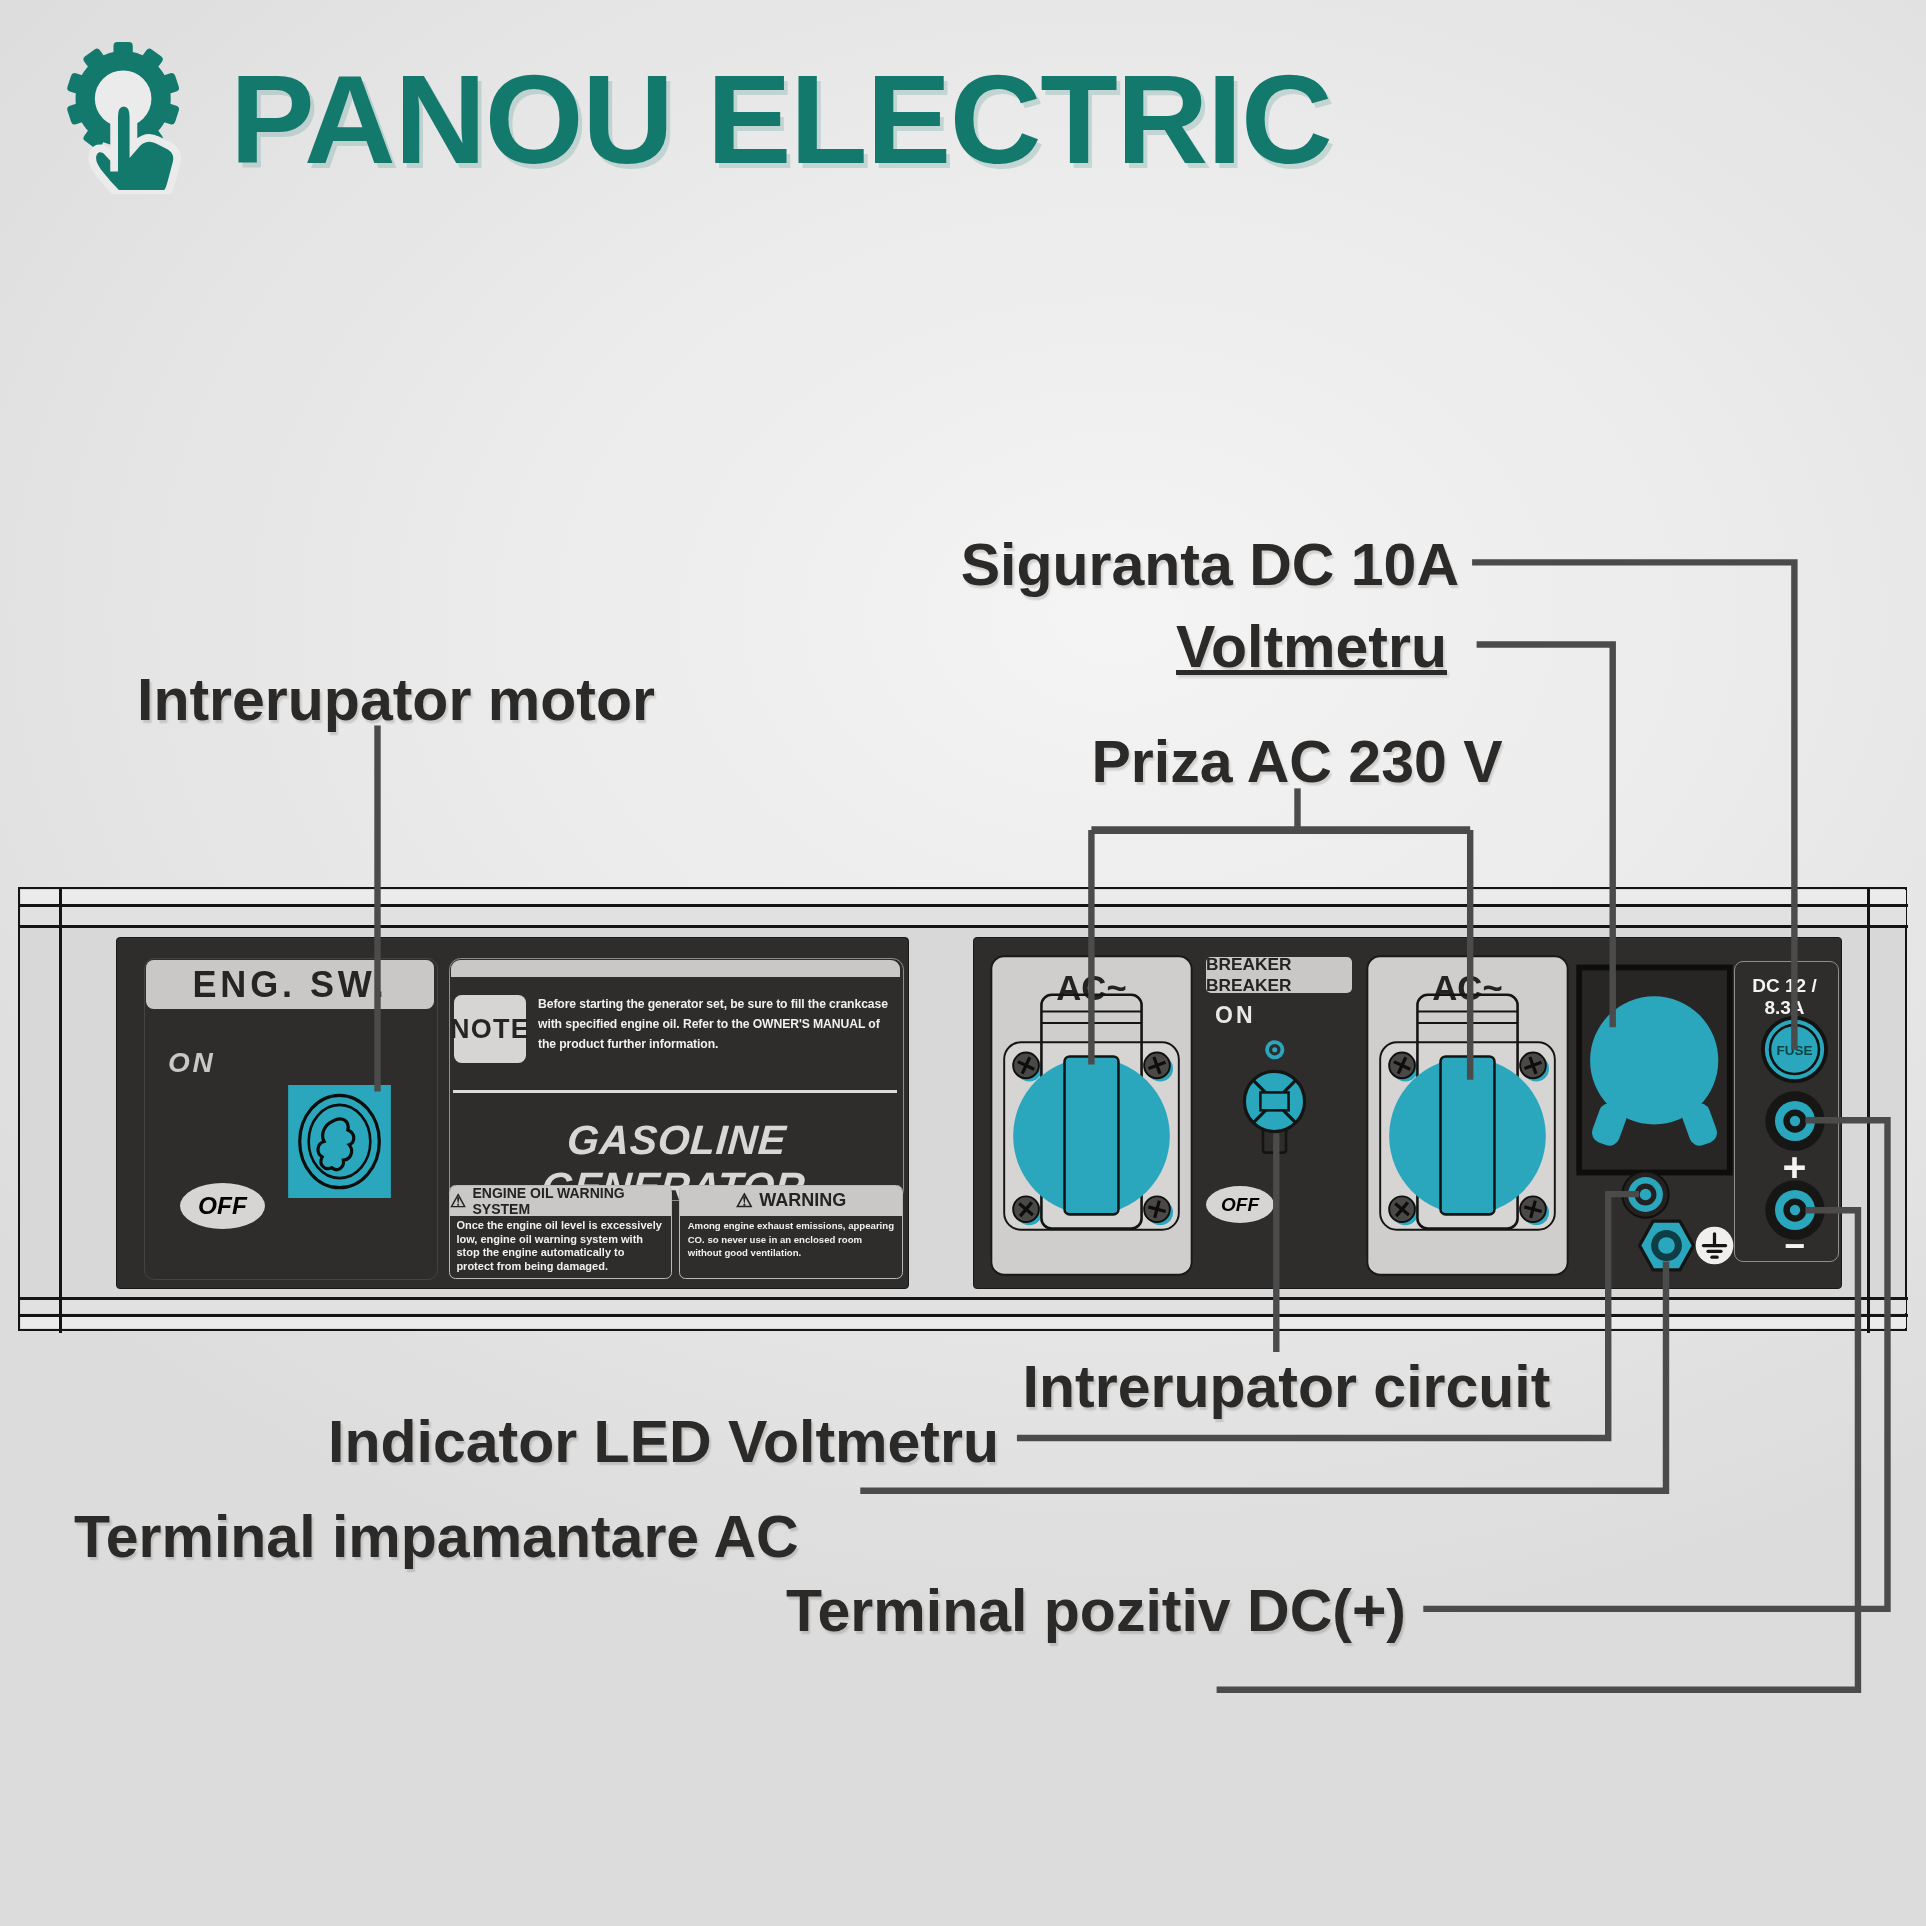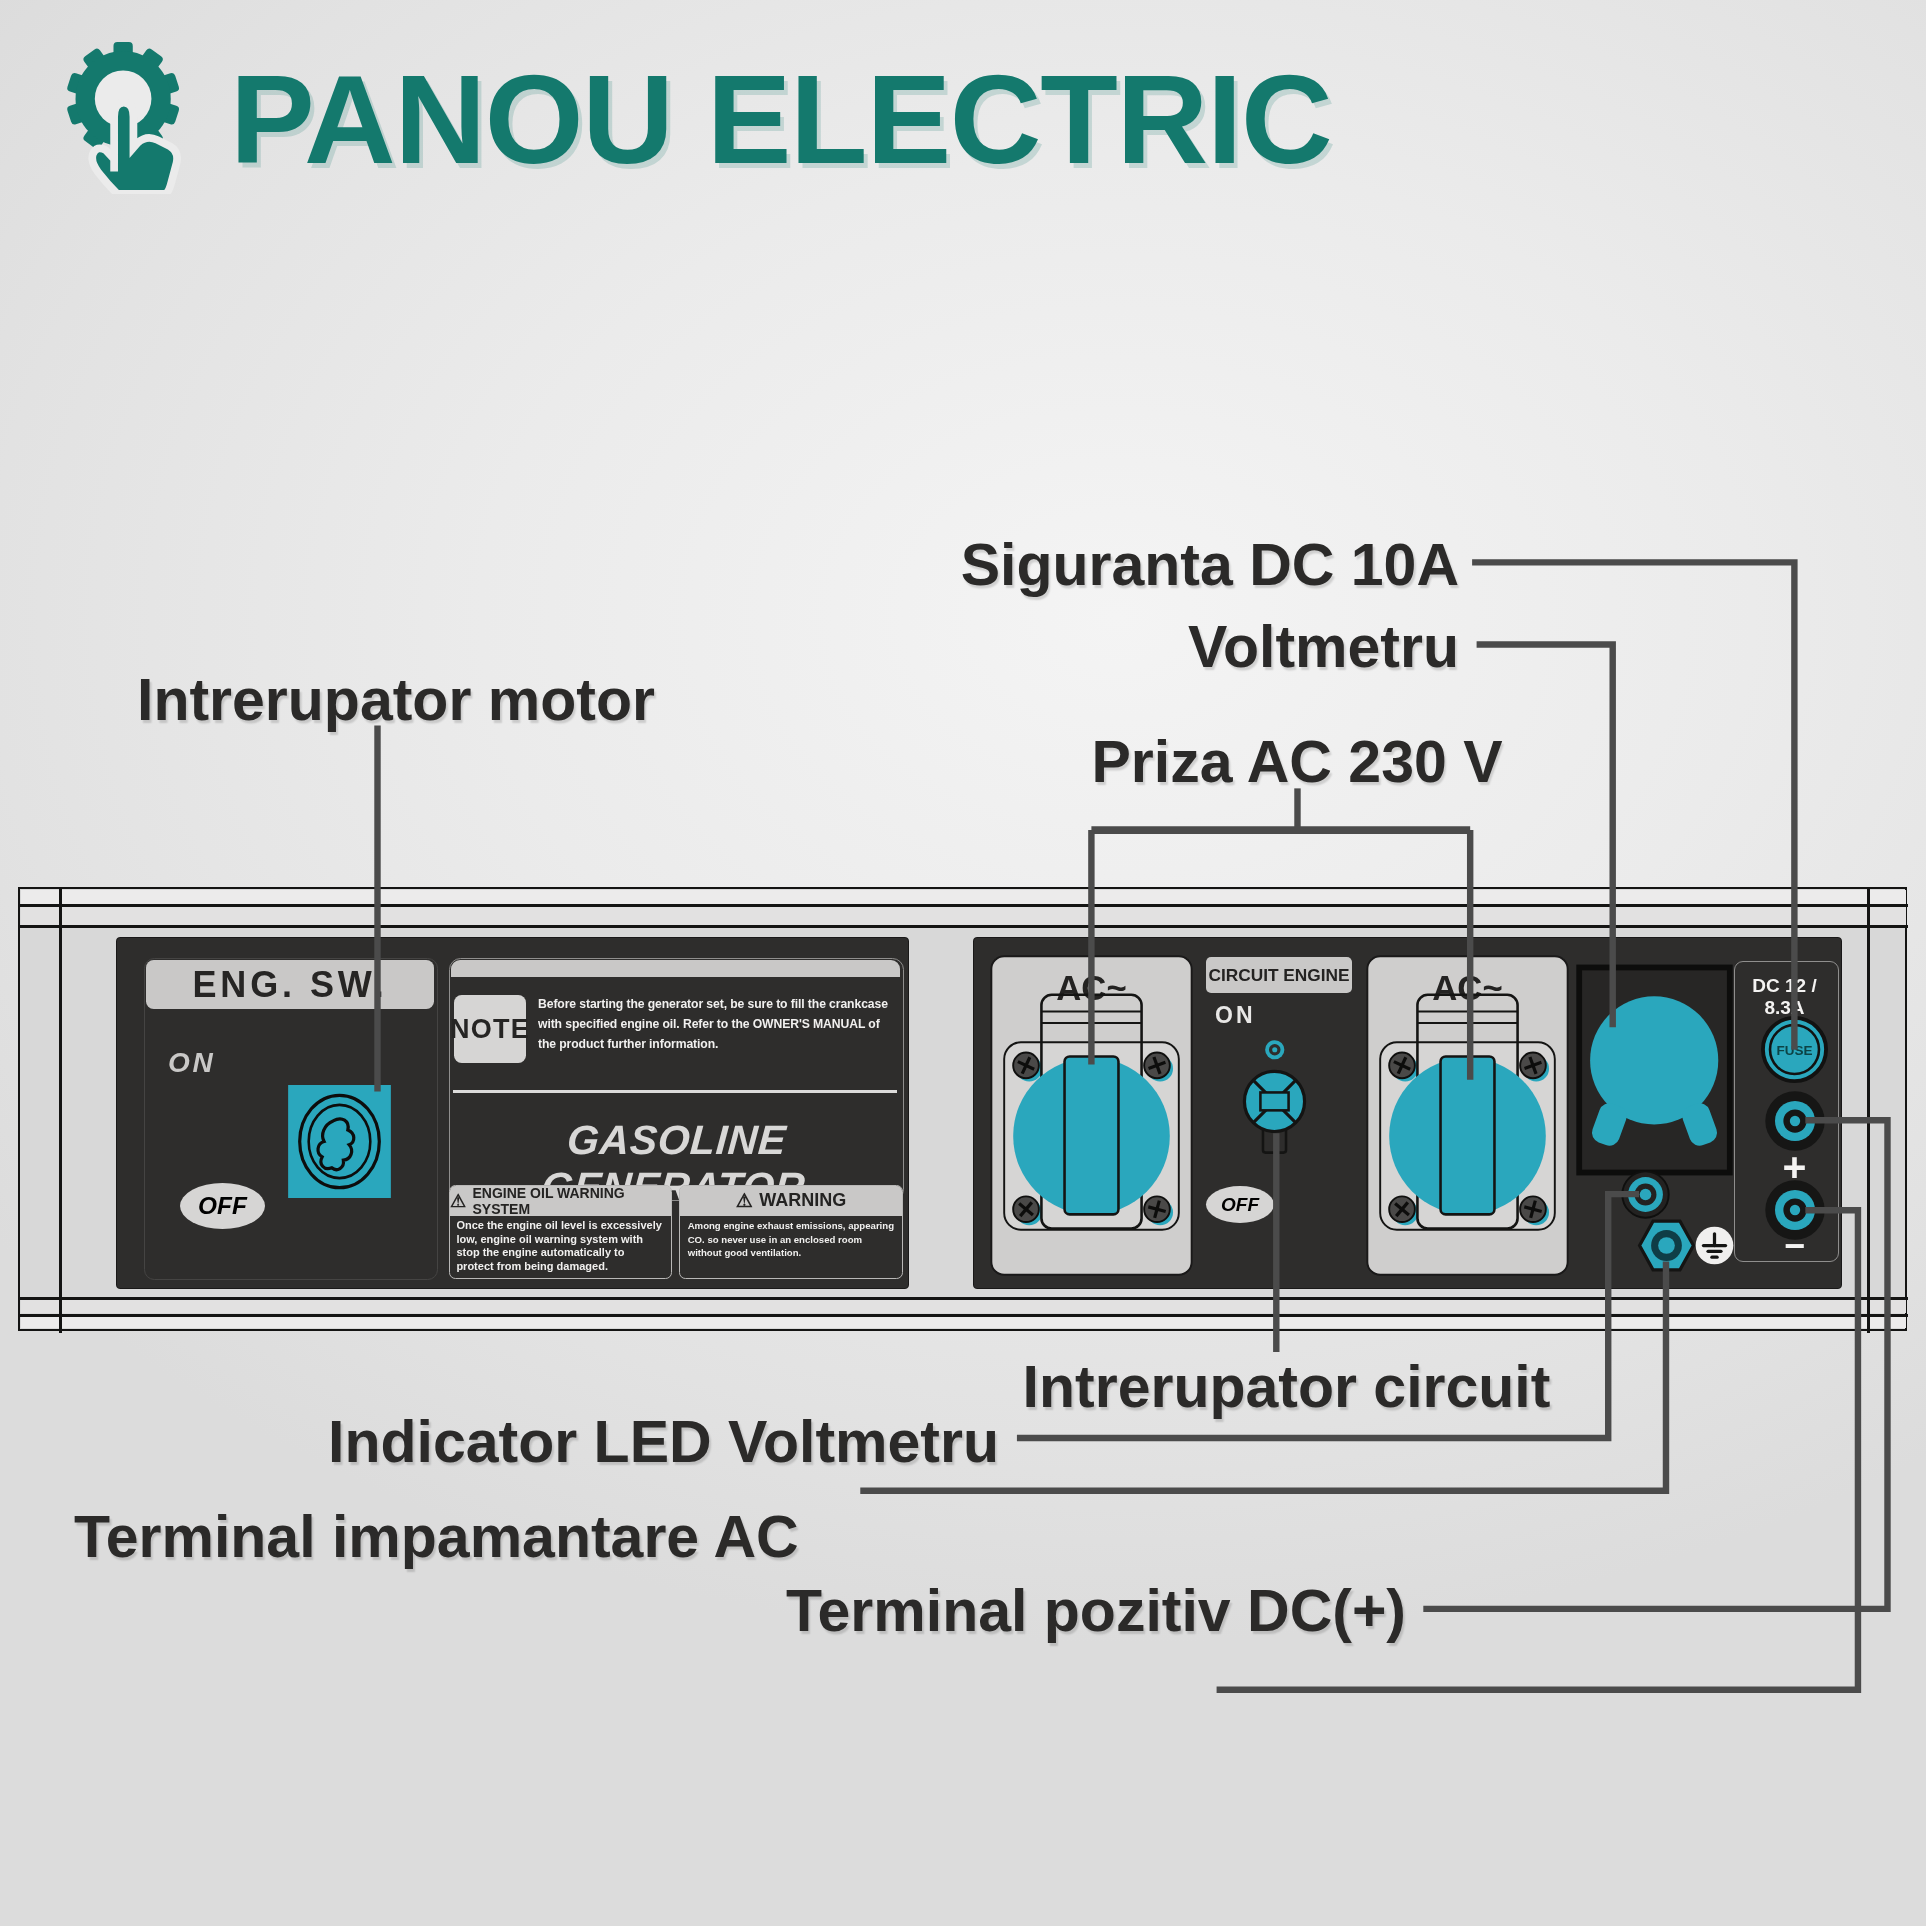--- a/index.html
+++ b/index.html
@@ -45,21 +45,21 @@
         <circle cx="0" cy="0" r="44" fill="#ebebeb"></circle>
       </g>
       <path d="M81 215 L81 130 Q81 108 96 108 Q111 108 111 130 L111 178
                L118 170 Q132 158 148 166 L168 176 Q182 184 178 202 L170 232 Q166 248 160 250
                L86 250 Q70 234 56 216 Q44 200 48 188 Q54 174 68 182 L81 196 Z" stroke="#ebebeb" stroke-width="12" fill="#14796d"></path>
     </g>
   </svg>
   <div class="title">PANOU ELECTRIC</div>
 
   <div class="lbl" style="right:467px;top:533px;">Siguranta DC 10A</div>
-  <div class="lbl" style="right:467px;top:615px;">Voltmetru</div>
+  <div class="lbl" style="right:479px;top:615px;text-decoration:underline;">Voltmetru</div>
   <div class="lbl" style="left:976px;top:730px;width:642px;text-align:center;">Priza AC 230 V</div>
   <div class="lbl" style="left:137px;top:668px;">Intrerupator motor</div>
   <div class="lbl" style="left:1020px;top:1355px;width:533px;text-align:center;">Intrerupator circuit</div>
   <div class="lbl" style="right:927px;top:1410px;">Indicator LED Voltmetru</div>
   <div class="lbl" style="left:74px;top:1461px;margin-top:44px;">Terminal impamantare AC</div>
   <div class="lbl" style="right:520px;top:1579px;">Terminal pozitiv DC(+)</div>
 
   <div class="abs" style="left:18px;top:887px;width:1885px;height:440px;border:2.6px solid #141413;background:#d8d8d8;"></div>
   <div class="band" style="top:890px;height:14px;background:#ecebeb;"></div>
   <div class="band" style="top:907px;height:18px;background:#e2e1e1;"></div>
@@ -139,21 +139,21 @@
           <line x1="260" y1="382" x2="260" y2="410"></line>
         </g>
     </g>
     <rect x="80" y="62" width="156" height="364" rx="16" fill="none" stroke="#141413" stroke-width="4"></rect>
     <line x1="80" y1="88" x2="236" y2="88" stroke="#141413" stroke-width="3"></line>
     <line x1="80" y1="106" x2="236" y2="106" stroke="#141413" stroke-width="3"></line>
     <circle cx="158" cy="282" r="122" fill="#2aa7bd"></circle>
     <rect x="116" y="158" width="84" height="246" rx="8" fill="#2aa7bd" stroke="#141413" stroke-width="4"></rect>
   </svg>
 
-  <div class="abs ltbar" style="left:1206px;top:957px;width:146px;height:36px;border-radius:5.1px;display:flex;align-items:center;justify-content:center;font-weight:bold;font-size:17.3px;color:#242322;">CIRCUIT ENGINE</div>
+  <div class="abs ltbar" style="left:1206px;top:957px;width:146px;height:36px;border-radius:5.1px;display:flex;align-items:center;justify-content:center;font-weight:bold;font-size:17.3px;color:#242322;">BREAKER BREAKER</div>
   <div class="abs" style="left:1215px;top:1002px;font-weight:bold;font-size:23px;color:#e8e7e6;letter-spacing:3.2px;">ON</div>
   <svg class="abs" style="left:1260px;top:1035px;" width="29.5" height="29.5" viewBox="0 0 46 46">
     <circle cx="23" cy="23" r="15" fill="#2aa7bd"></circle>
       <circle cx="23" cy="23" r="9" fill="#2e2d2c"></circle>
       <circle cx="23" cy="23" r="4" fill="#2aa7bd"></circle>
   </svg>
   <svg class="abs" style="left:1236px;top:1063px;" width="77" height="96" viewBox="0 0 120 150">
     <rect x="42" y="95" width="36" height="45" rx="4" fill="#2e2d2c" stroke="#141413" stroke-width="4"></rect>
     <circle cx="60" cy="60" r="47" fill="#2aa7bd" stroke="#141413" stroke-width="5"></circle>
     <g stroke="#141413" stroke-width="5">

